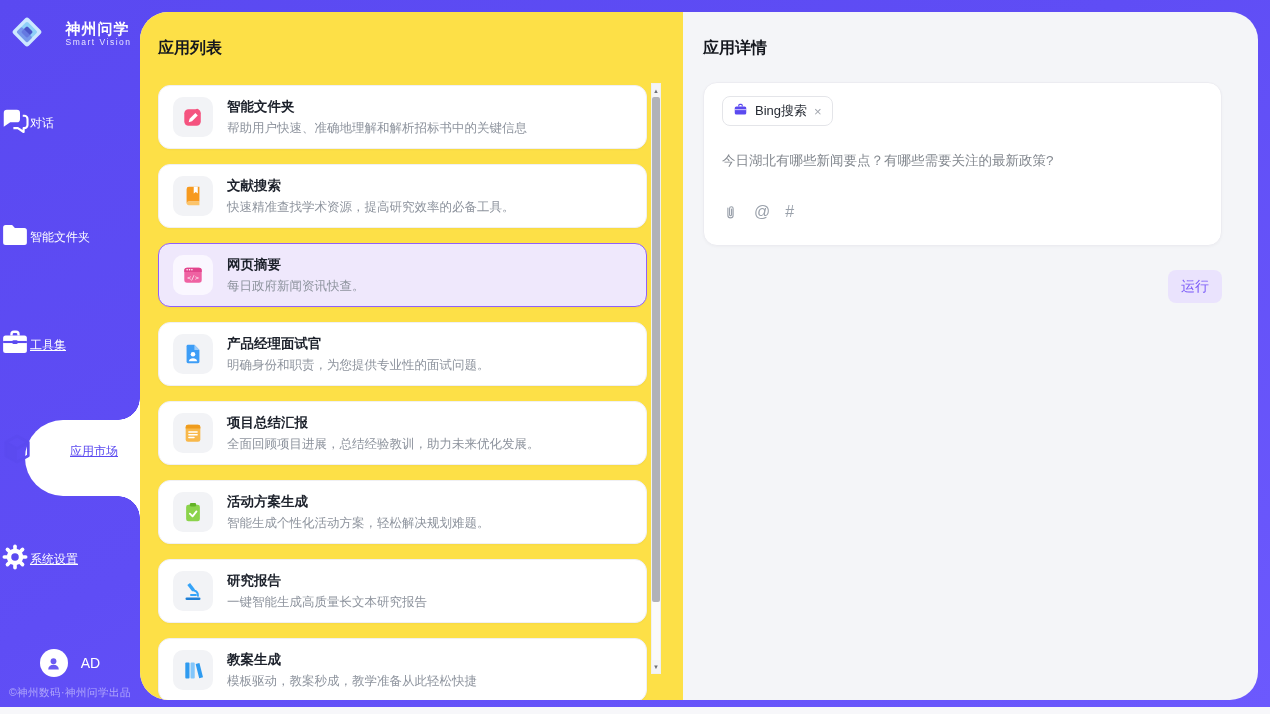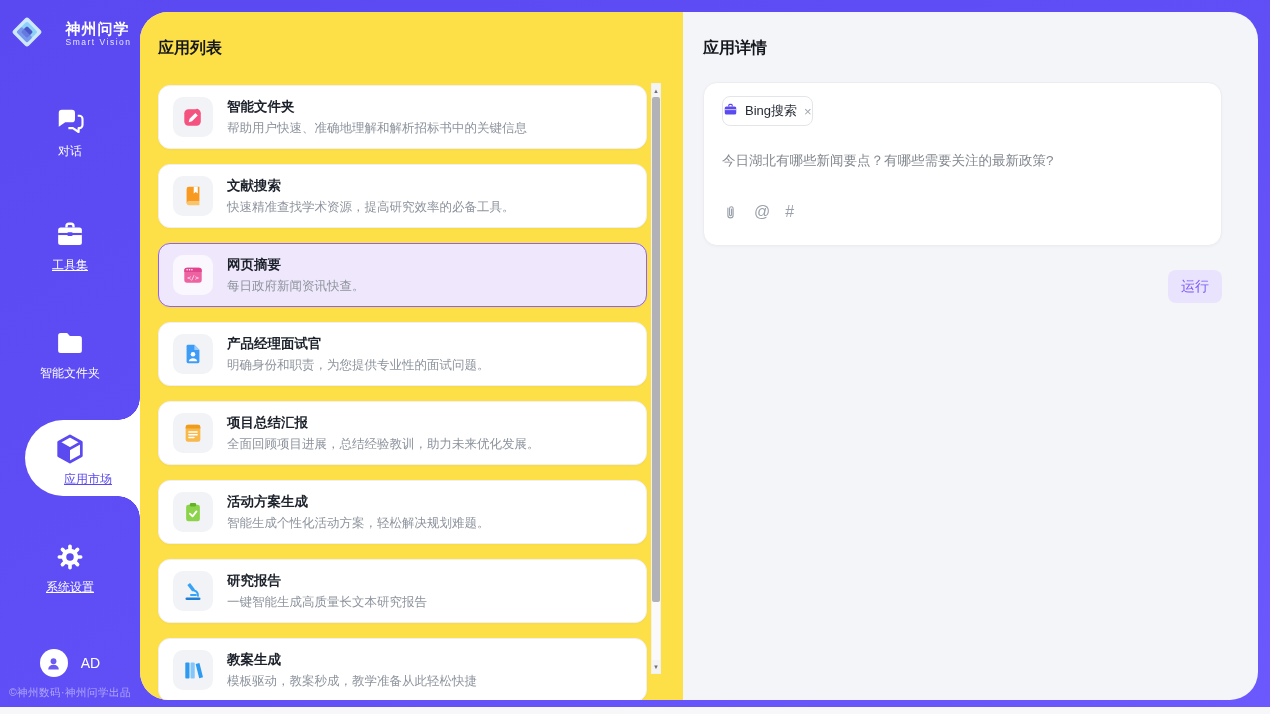--- a/index.html
+++ b/index.html
@@ -11,21 +11,21 @@
     background:linear-gradient(150deg,#5a49f1 0%,#5f4df5 45%,#6c59fd 100%); }
 
   
   .sidebar { position:absolute; left:0; top:0; width:140px; height:100%; z-index:5; }
   .logo { position:absolute; top:13px; left:0; width:140px; display:flex; align-items:center; justify-content:center; gap:19px; }
   .logo-text { display:flex; flex-direction:column; line-height:1.05; }
   .logo-cn { color:#fff; font-size:15px; font-weight:bold; letter-spacing:1px; }
   .logo-en { color:#e7e4ff; font-size:8.5px; letter-spacing:1.5px; margin-top:2px; }
 
   .nav { position:absolute; inset:0; }
-  .nav-item { position:absolute; left:0; width:140px; display:flex; flex-direction:column;
+  .nav-item { position:absolute; left:0; width:140px; display:flex; flex-direction:row;
     align-items:center; cursor:pointer; }
   .nav-item:nth-child(1){ top:104px; }
   .nav-item:nth-child(2){ top:218px; }
   .nav-item:nth-child(3){ top:326px; }
   .nav-item:nth-child(4){ top:432px; }
   .nav-item:nth-child(5){ top:540px; }
   .nav-icon { height:34px; display:flex; align-items:center; justify-content:center; position:relative; z-index:1; }
   .nav-label { margin-top:5px; font-size:12px; color:#fff; position:relative; z-index:1; }
   .nav-item.underline .nav-label { text-decoration:underline; }
   .nav-item.active .nav-label { color:#5b4af0;margin-left:36px; }
@@ -75,21 +75,21 @@
   .scroll-down { bottom:0; }
   .scroll-thumb { position:absolute; top:13px; left:0; width:8px; height:505px;
     background:#b1b2b7; border-radius:2px; cursor:pointer; }
 
   
   .detail-panel { flex:1; position:relative; }
   .detail-panel .panel-title { position:absolute; top:26px; left:20px; }
   .detail-card { position:absolute; top:70px; left:20px; width:519px; height:164px;
     background:#fff; border:1px solid #ececf1; border-radius:14px;
     box-shadow:0 1px 3px rgba(20,20,43,.03); padding:13px 18px; }
-  .chip { display:inline-flex; align-items:center; gap:7px; height:30px; padding:0 0;
+  .chip { display:inline-flex; align-items:center; gap:7px; height:30px; padding:0 10px;
     border:1px solid #e4e5e9; border-radius:8px; background:#fff; cursor:pointer; }
   .chip-label { font-size:13px; color:#262b34; }
   .chip-close { font-size:13px; color:#a2a6ae; cursor:pointer; line-height:1; }
   .prompt-text { position:absolute; left:18px; top:69px; right:18px; font-size:13.5px;
     color:#83888f; cursor:text; }
   .composer-icons { position:absolute; left:18px; bottom:24px; display:flex; align-items:center;
     gap:15px; color:#9aa1ab; }
   .composer-icons .glyph { font-size:16px; cursor:pointer; }
   .composer-icons .clip { cursor:pointer; display:flex; }
   .run-row { position:absolute; top:258px; left:20px; width:519px; display:flex; justify-content:flex-end; }
@@ -124,41 +124,41 @@
 
     <span class="nav-icon">
             <svg viewBox="0 0 24 24" width="30" height="30">
               <path d="M3 5.5A2.5 2.5 0 015.5 3h8A2.5 2.5 0 0116 5.5v5a2.5 2.5 0 01-2.5 2.5H8.2L3 16.5z" fill="#fff"></path>
               <path d="M18.2 7.8h1.3A2.5 2.5 0 0122 10.3v4.9a2.5 2.5 0 01-2.5 2.5h-.6v3.1l-4.6-3.1h-3.6" fill="none" stroke="#fff" stroke-width="1.7" stroke-linejoin="round"></path>
             </svg>
           </span>
     <span class="nav-label">对话</span>
   </div>
 
+  <div class="nav-item">
+
+    <span class="nav-icon">
+            <svg viewBox="0 0 24 24" width="30" height="30">
+              <path d="M2.5 6a2 2 0 012-2h5.2l2.2 2.4h7.6a2 2 0 012 2V18a2 2 0 01-2 2h-15a2 2 0 01-2-2z" fill="#fff"></path>
+            </svg>
+          </span>
+    <span class="nav-label">智能文件夹</span>
+  </div>
+
   <div class="nav-item underline">
 
     <span class="nav-icon">
             <svg viewBox="0 0 24 24" width="30" height="30">
               <path d="M9.2 6V4.9A1.9 1.9 0 0111.1 3h1.8a1.9 1.9 0 011.9 1.9V6" fill="none" stroke="#fff" stroke-width="1.9"></path>
               <rect x="2.5" y="6" width="19" height="14" rx="2" fill="#fff"></rect>
               <path d="M2.5 11.2h19" stroke="#5b4af0" stroke-width="1.7"></path>
               <rect x="9.9" y="9.8" width="4.2" height="3" rx=".9" fill="#5b4af0"></rect>
             </svg>
           </span>
     <span class="nav-label">工具集</span>
-  </div>
-
-  <div class="nav-item">
-
-    <span class="nav-icon">
-            <svg viewBox="0 0 24 24" width="30" height="30">
-              <path d="M2.5 6a2 2 0 012-2h5.2l2.2 2.4h7.6a2 2 0 012 2V18a2 2 0 01-2 2h-15a2 2 0 01-2-2z" fill="#fff"></path>
-            </svg>
-          </span>
-    <span class="nav-label">智能文件夹</span>
   </div>
 
   <div class="nav-item active underline">
     <span class="tab-bg"></span>
     <span class="nav-icon">
             <svg viewBox="0 0 24 24" width="34" height="34">
               <path d="M12 2.8l8 4.4v9.6l-8 4.4-8-4.4V7.2z" fill="none" stroke="#5b4af0" stroke-width="1.9" stroke-linejoin="round"></path>
               <path d="M4.3 7.4L12 11.7l7.7-4.3" fill="none" stroke="#5b4af0" stroke-width="1.9" stroke-linejoin="round"></path>
               <path d="M4.3 7.6L12 11.8V21l-7.7-4.3z" fill="#5b4af0"></path>
             </svg>

